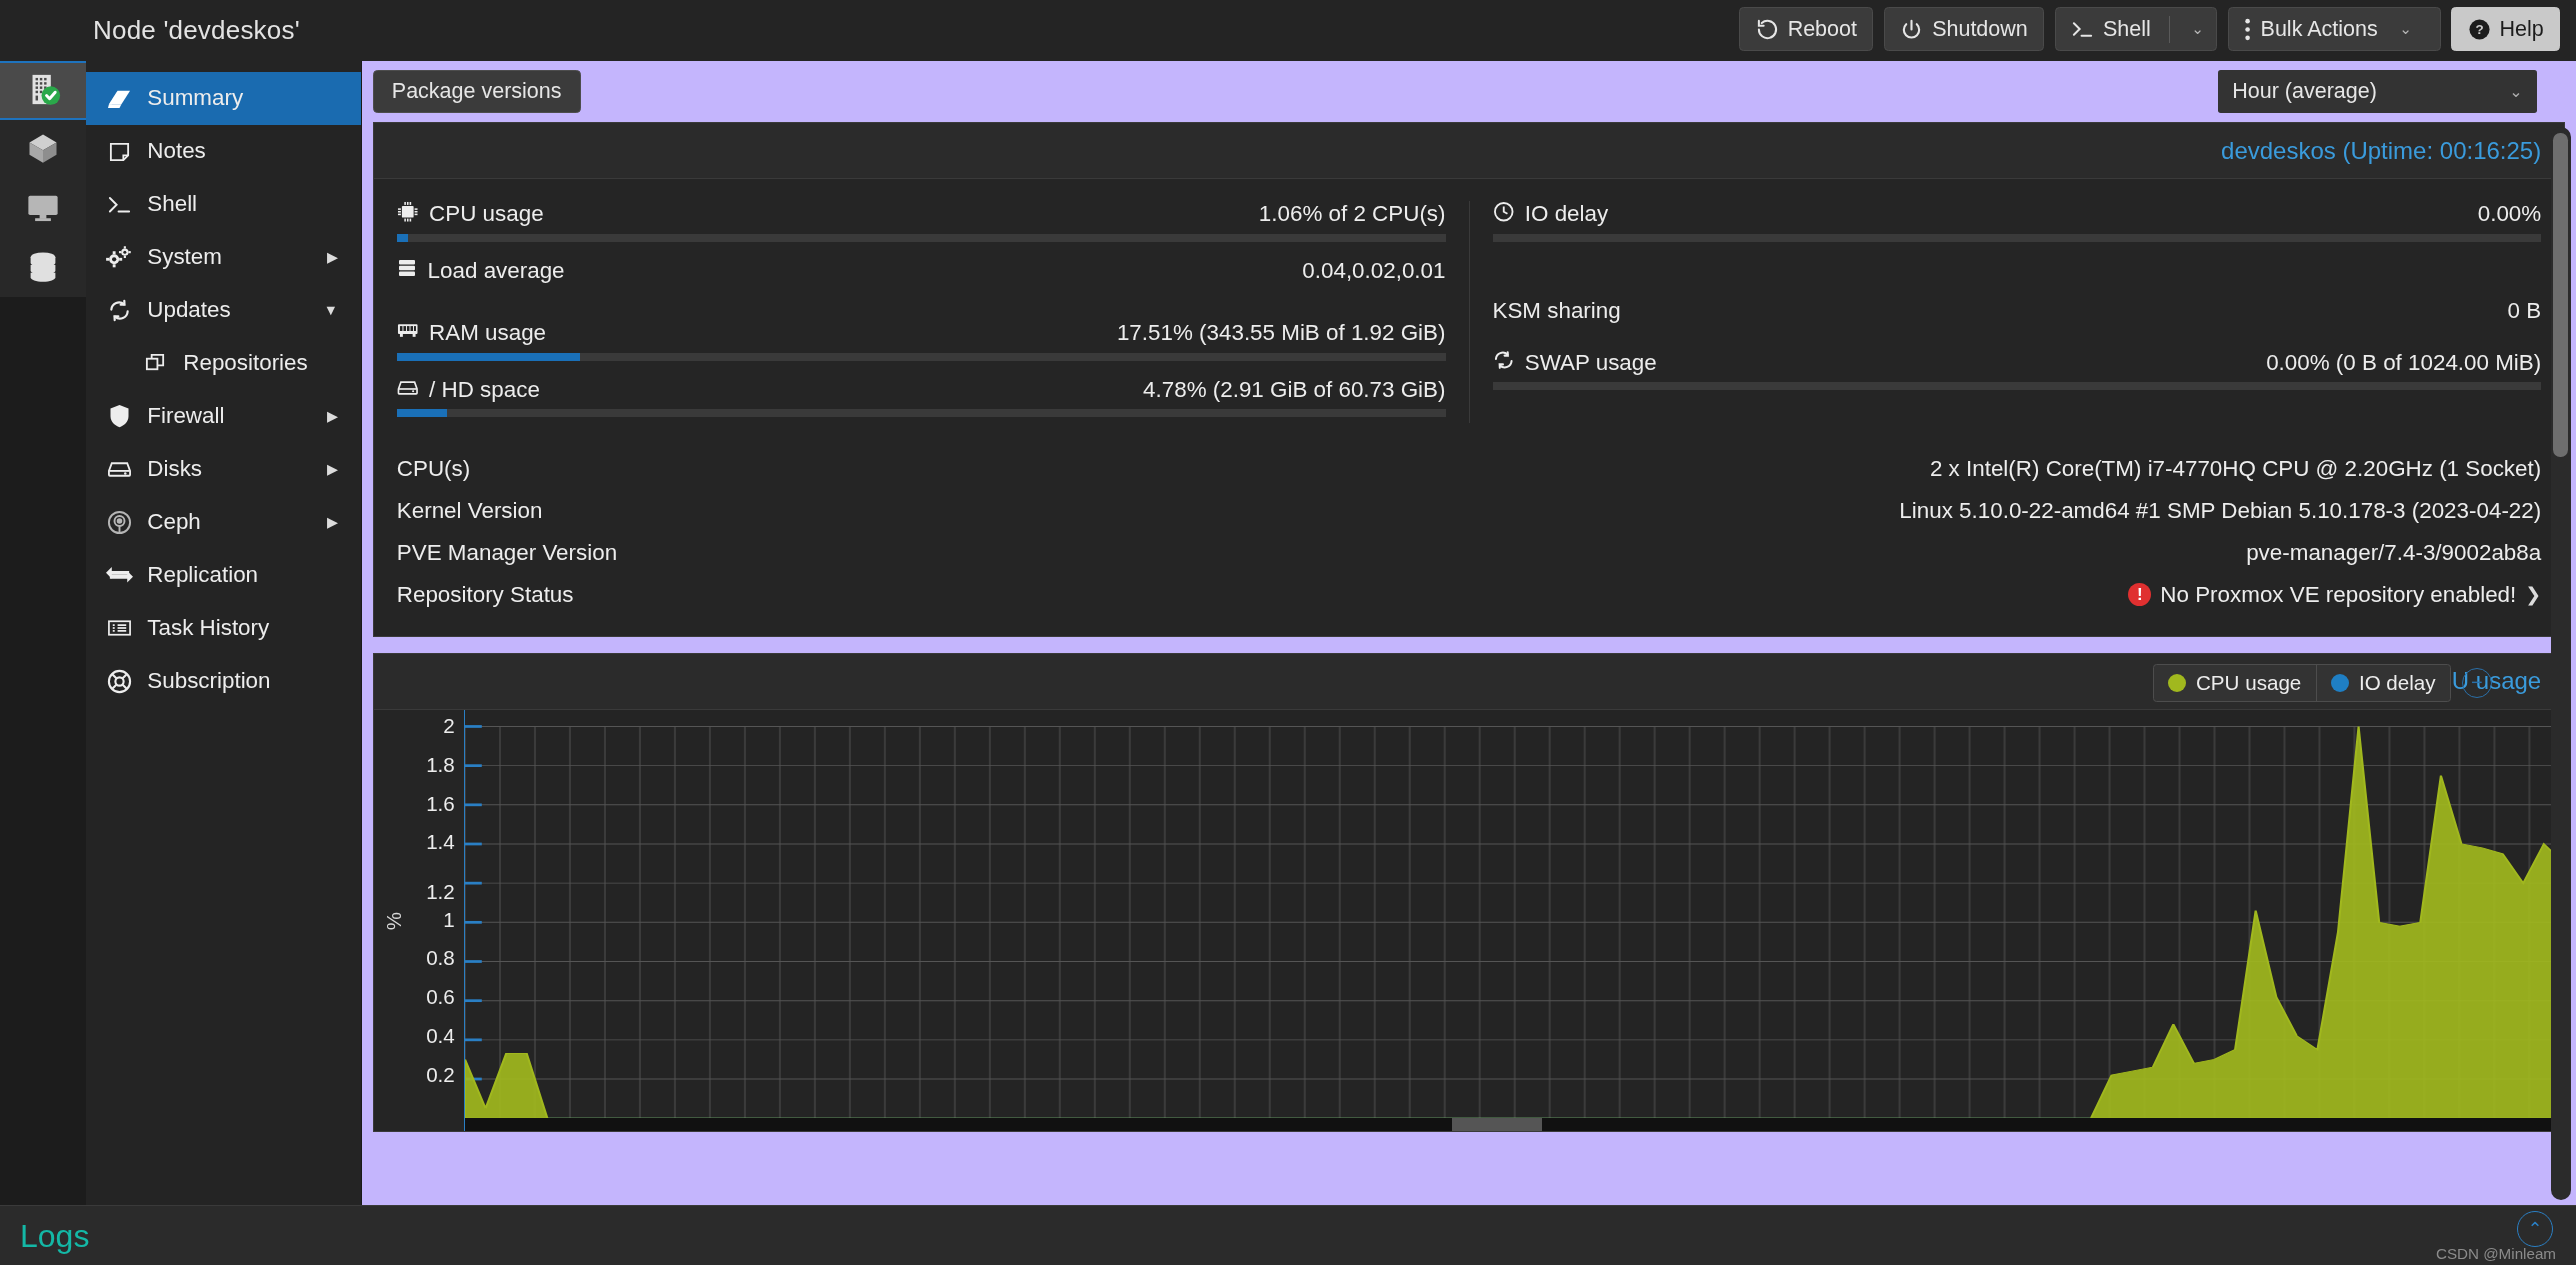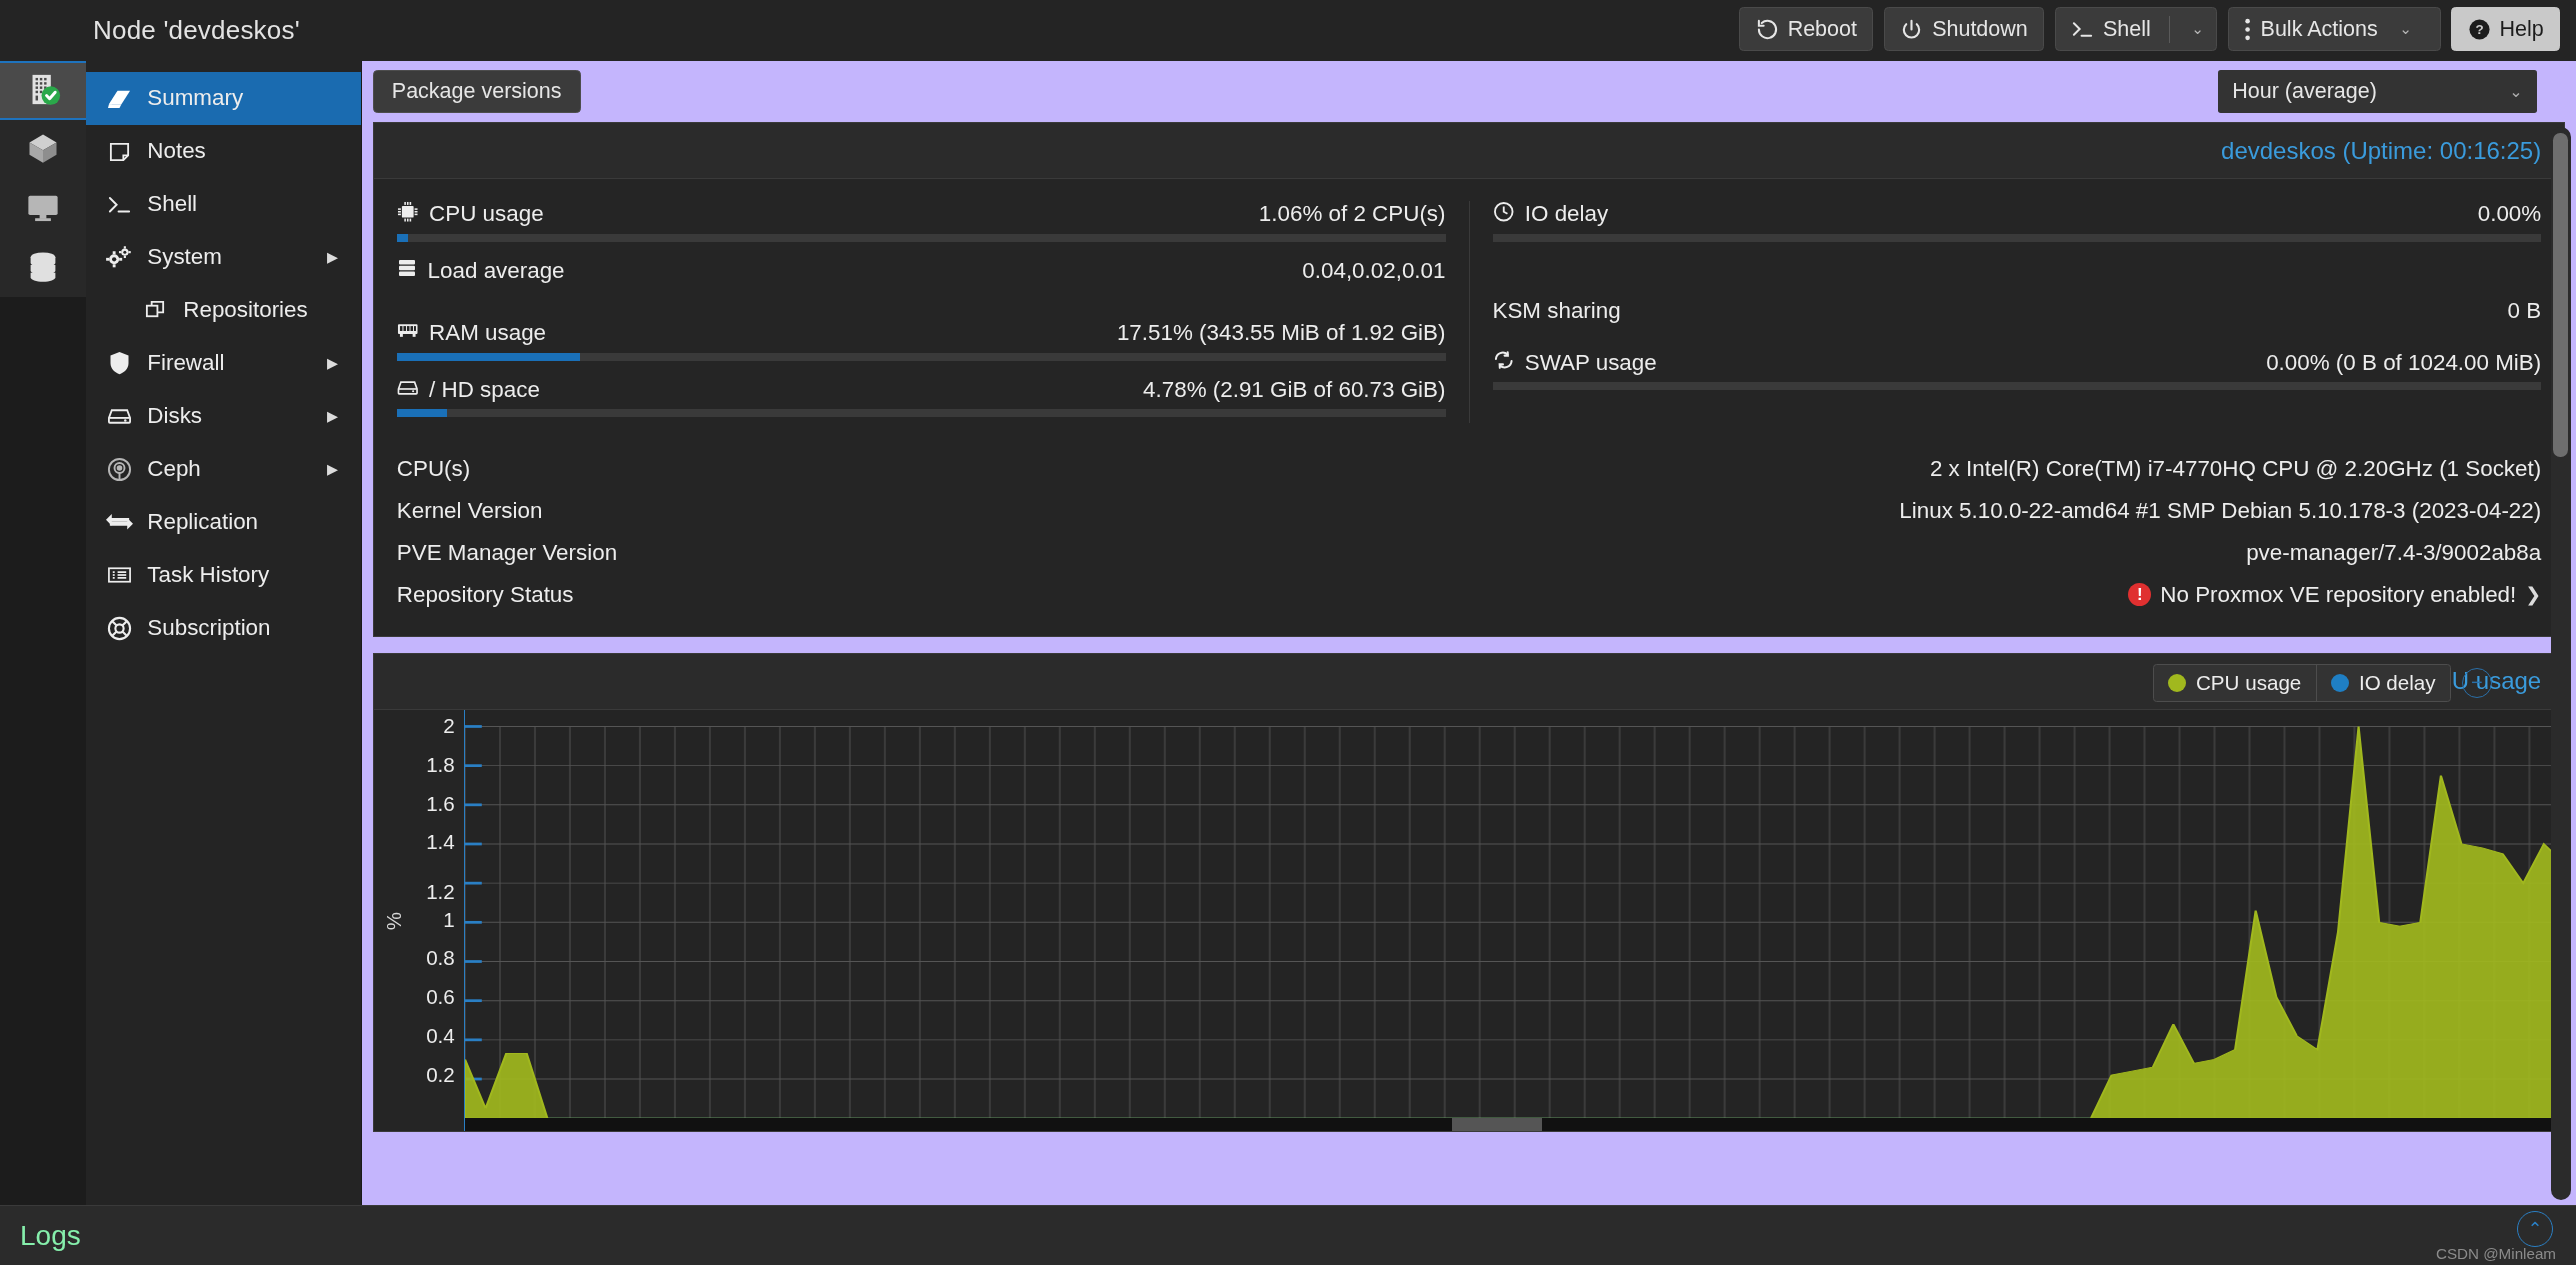--- a/index.html
+++ b/index.html
@@ -148,21 +148,21 @@
 
   
   .vscroll { position: absolute; right: 5.4px; top: 5.4px; width: 20px; bottom: 5.4px; background: #2b2b2b; border-radius: 10px; }
   .vscroll > i { position: absolute; top: 5.4px; left: 2.7px; width: 14.3px; height: 324px; background: #6e6e6e; border-radius: 7.2px; display: block; }
 
   
   .logsbar {
     height: 61px; flex: 0 0 61px; background: #2b2b2b; border-top: 0.9px solid #3a3a3a;
     display: flex; align-items: center; padding: 0 20px; position: relative;
   }
-  .logs-title { font-size: 28px; color: #86efac; }
+  .logs-title { font-size: 32px; color: #14b8a6; }
   .watermark { position: absolute; right: 20px; bottom: 3.6px; font-size: 15.2px; color: #8b8b8b; }
   .up-circle {
     position: absolute; right: 23px; top: 5.4px; width: 36px; height: 36px; border-radius: 50%;
     border: 1.8px solid #2a7fc4; display: flex; align-items: center; justify-content: center;
     color: #2a7fc4; font-size: 18px; cursor: pointer;
   }
 </style>
 </head>
 <body>
 
@@ -340,20 +340,32 @@
                 <rect x="-1.2" y="4" width="2.4" height="2.6"></rect>
               <rect x="-6.6" y="-1.2" width="2.6" height="2.4"></rect>
                 <rect x="4" y="-1.2" width="2.6" height="2.4"></rect>
             </g>
           </svg>
         </span>
         <span>System</span>
         <span class="nav-arrow">▶</span>
       </div>
 
+      <div class="nav-item">
+        <span class="nav-ico">
+          <svg width="25" height="23" viewBox="0 0 24 24" fill="none" stroke="#ededed" stroke-width="2.3" stroke-linecap="round">
+            <path d="M3.5 11a8 8 0 0 1 13.3-5.4"></path>
+              <polyline points="17,2 17.2,6 13.2,6"></polyline>
+            <path d="M20.5 13a8 8 0 0 1-13.3 5.4"></path>
+              <polyline points="7,22 6.8,18 10.8,18"></polyline>
+          </svg>
+        </span>
+        <span>Updates</span>
+        <span class="nav-arrow">▼</span>
+      </div>
 
       <div class="nav-item sub">
         <span class="nav-ico">
           <svg width="23" height="23" viewBox="0 0 24 24" fill="none" stroke="#ededed" stroke-width="1.9">
             <rect x="3" y="7" width="11" height="11"></rect>
               <polyline points="8,7 8,3 20,3 20,14 14,14"></polyline>
           </svg>
         </span>
         <span>Repositories</span>
       </div>

